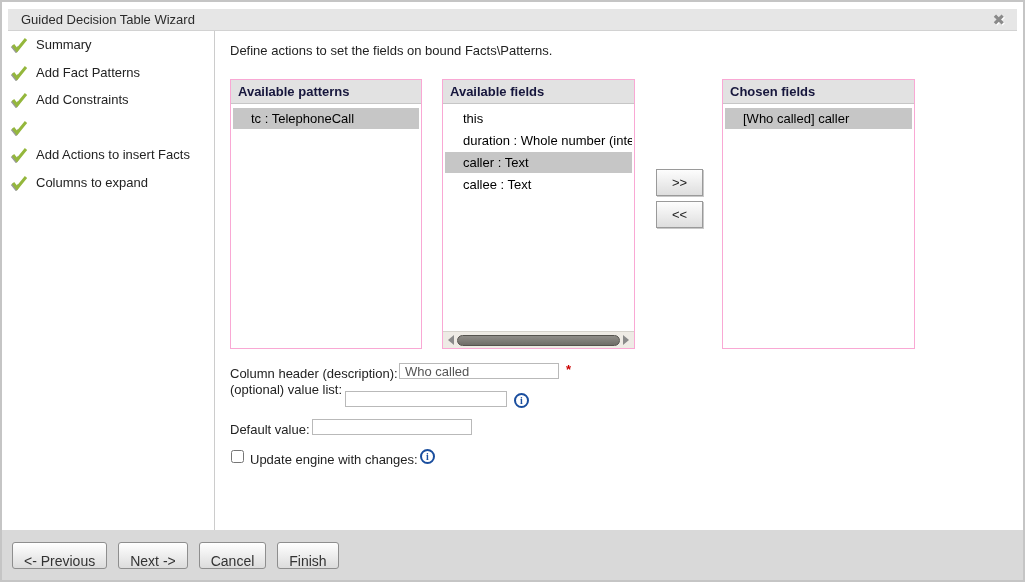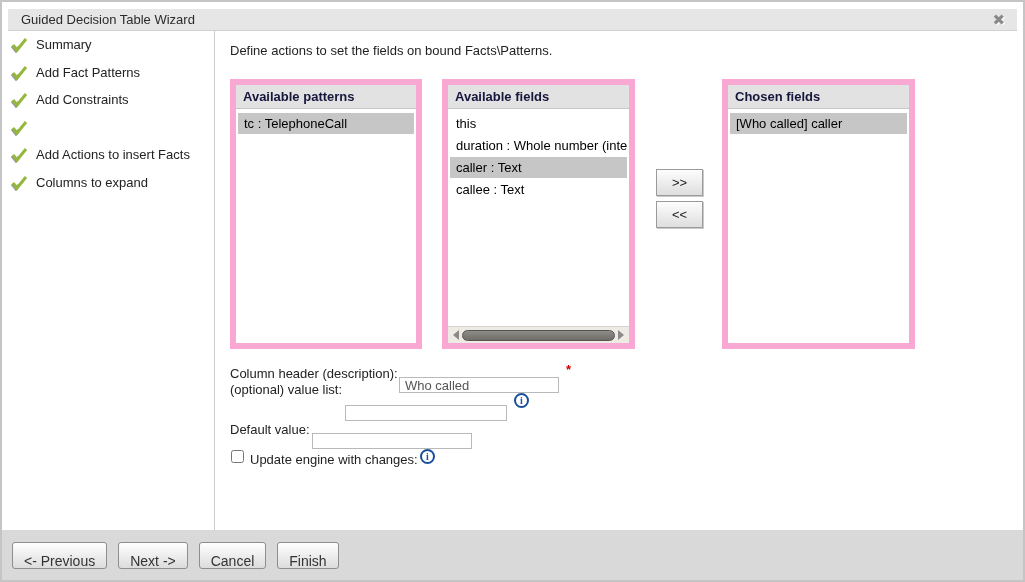--- a/index.html
+++ b/index.html
@@ -51,21 +51,21 @@
   .step.active .lbl { font-weight: bold; }
 
   
   .instruction {
     position: absolute; left: 228px; top: 41px;
     font-size: 13px; color: #222;
   }
 
   .panel {
     position: absolute; top: 77px; height: 270px;
-    border: 6px solid #f9a8d4;
+    border: 1px solid #f9a8d4;
     background: #fff;
     display: flex; flex-direction: column;
   }
   .panel.p-patterns { left: 228px; width: 192px; }
   .panel.p-fields   { left: 440px; width: 193px; }
   .panel.p-chosen   { left: 720px; width: 193px; }
   .panel-header {
     height: 24px; flex: 0 0 auto;
     background: #e2e2e2;
     border-bottom: 1px solid #c6c6c6;
@@ -73,21 +73,21 @@
     display: flex; align-items: center;
     padding-left: 7px;
   }
   .panel-list {
     flex: 1 1 auto; overflow: hidden;
     padding-top: 4px;
   }
   .panel-item {
     height: 21px; line-height: 21px;
     font-size: 13px; color: #000;
-    padding-left: 6px; margin: 0 2px 1px 2px;
+    padding-left: 18px; margin: 0 2px 1px 2px;
     white-space: nowrap; overflow: hidden;
     cursor: pointer;
   }
   .panel-item.selected { background: #c6c6c6; }
 
   
   .hscroll {
     flex: 0 0 auto; height: 17px;
     background: #eeebe5;
     border-top: 1px solid #d6d3cc;
@@ -123,21 +123,21 @@
 
   
   .form-label {
     position: absolute; font-size: 13px; color: #222; white-space: nowrap;
   }
   .form-input {
     position: absolute; height: 16px;
     border: 1px solid #b9b9b9; background: #fff;
     font-family: "Liberation Sans", sans-serif;
     font-size: 13px; color: #555;
-    padding: 0 5px; outline: none; margin-top: 14px;
+    padding: 0 5px; outline: none;
   }
   .required { position: absolute; color: #cc0000; font-weight: bold; font-size: 13px; }
   .info-icon {
     position: absolute; width: 15px; height: 15px;
     border: 2px solid #1a4e9e; border-radius: 50%;
     color: #1a4e9e;
     font-family: "Liberation Serif", serif;
     font-size: 10px; font-weight: bold;
     text-align: center; line-height: 11px;
     cursor: pointer;

